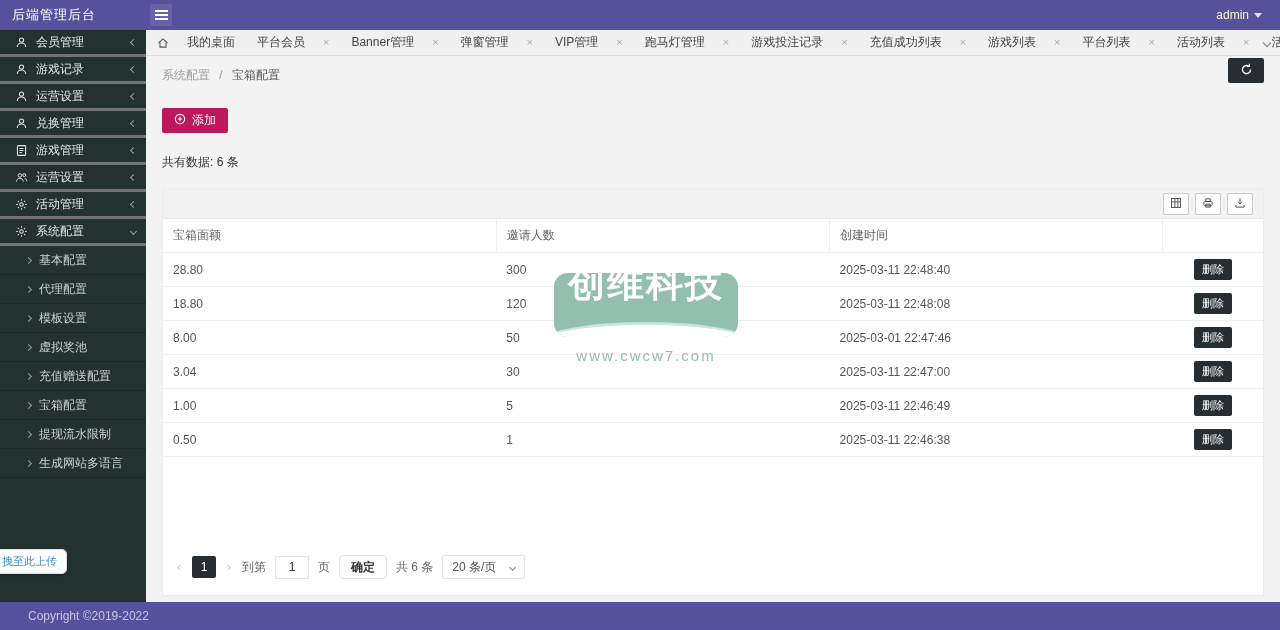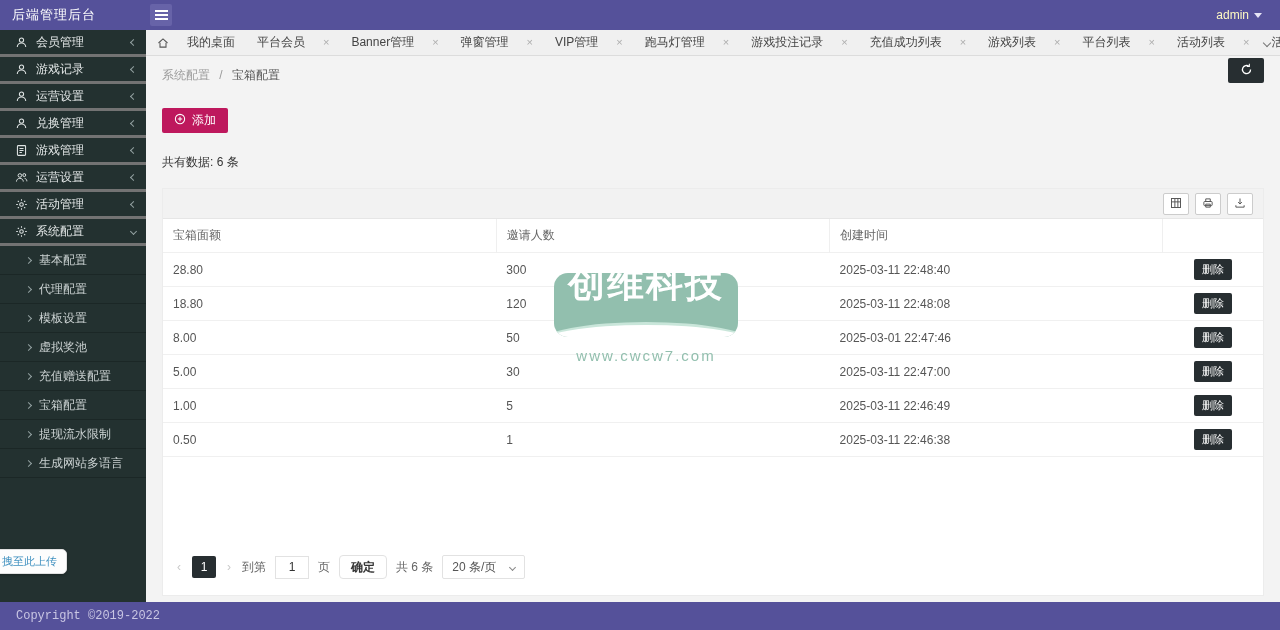--- a/index.html
+++ b/index.html
@@ -92,21 +92,21 @@
   .watermark { position:absolute; left:408px; top:243px; width:184px; text-align:center; pointer-events:none; z-index:10; }
   .wm-badge { position:relative; background:#92bfae; border-radius:14px; height:64px; overflow:hidden;
     display:flex; align-items:flex-start; justify-content:center; }
   .wm-badge span { color:#fff; font-size:37px; font-weight:bold; letter-spacing:2px; line-height:1; margin-top:-8px; }
   .wm-badge::after { content:""; position:absolute; left:-14px; right:-14px; bottom:-26px; height:38px;
     background:#fff; border-radius:50%; border-top:3px solid #c9e6da; }
   .wm-url { margin-top:10px; color:#92bfae; font-size:15px; letter-spacing:2px; }
 
   
   .footer { height:28px; flex:0 0 28px; background:#55519a; color:#c9c6e3; font-size:12px;
-    display:flex; align-items:center; padding-left:16px; position:relative; z-index:30;font-family:Liberation Mono, monospace; }
+    display:flex; align-items:center; padding-left:28px; position:relative; z-index:30; }
 </style>
 </head>
 <body>
 
 <header class="topbar">
   <div class="brand">后端管理后台</div>
   <div class="burger-btn">
     <div class="burger-lines"></div>
   </div>
   <div class="topbar-spacer"></div>
@@ -428,21 +428,21 @@
             <tr>
               <td>8.00</td>
               <td>50</td>
               <td>2025-03-01 22:47:46</td>
               <td class="ops">
                 <button class="del-btn">删除</button>
               </td>
             </tr>
 
             <tr>
-              <td>5.00</td>
+              <td>3.04</td>
               <td>30</td>
               <td>2025-03-11 22:47:00</td>
               <td class="ops">
                 <button class="del-btn">删除</button>
               </td>
             </tr>
 
             <tr>
               <td>1.00</td>
               <td>5</td>

